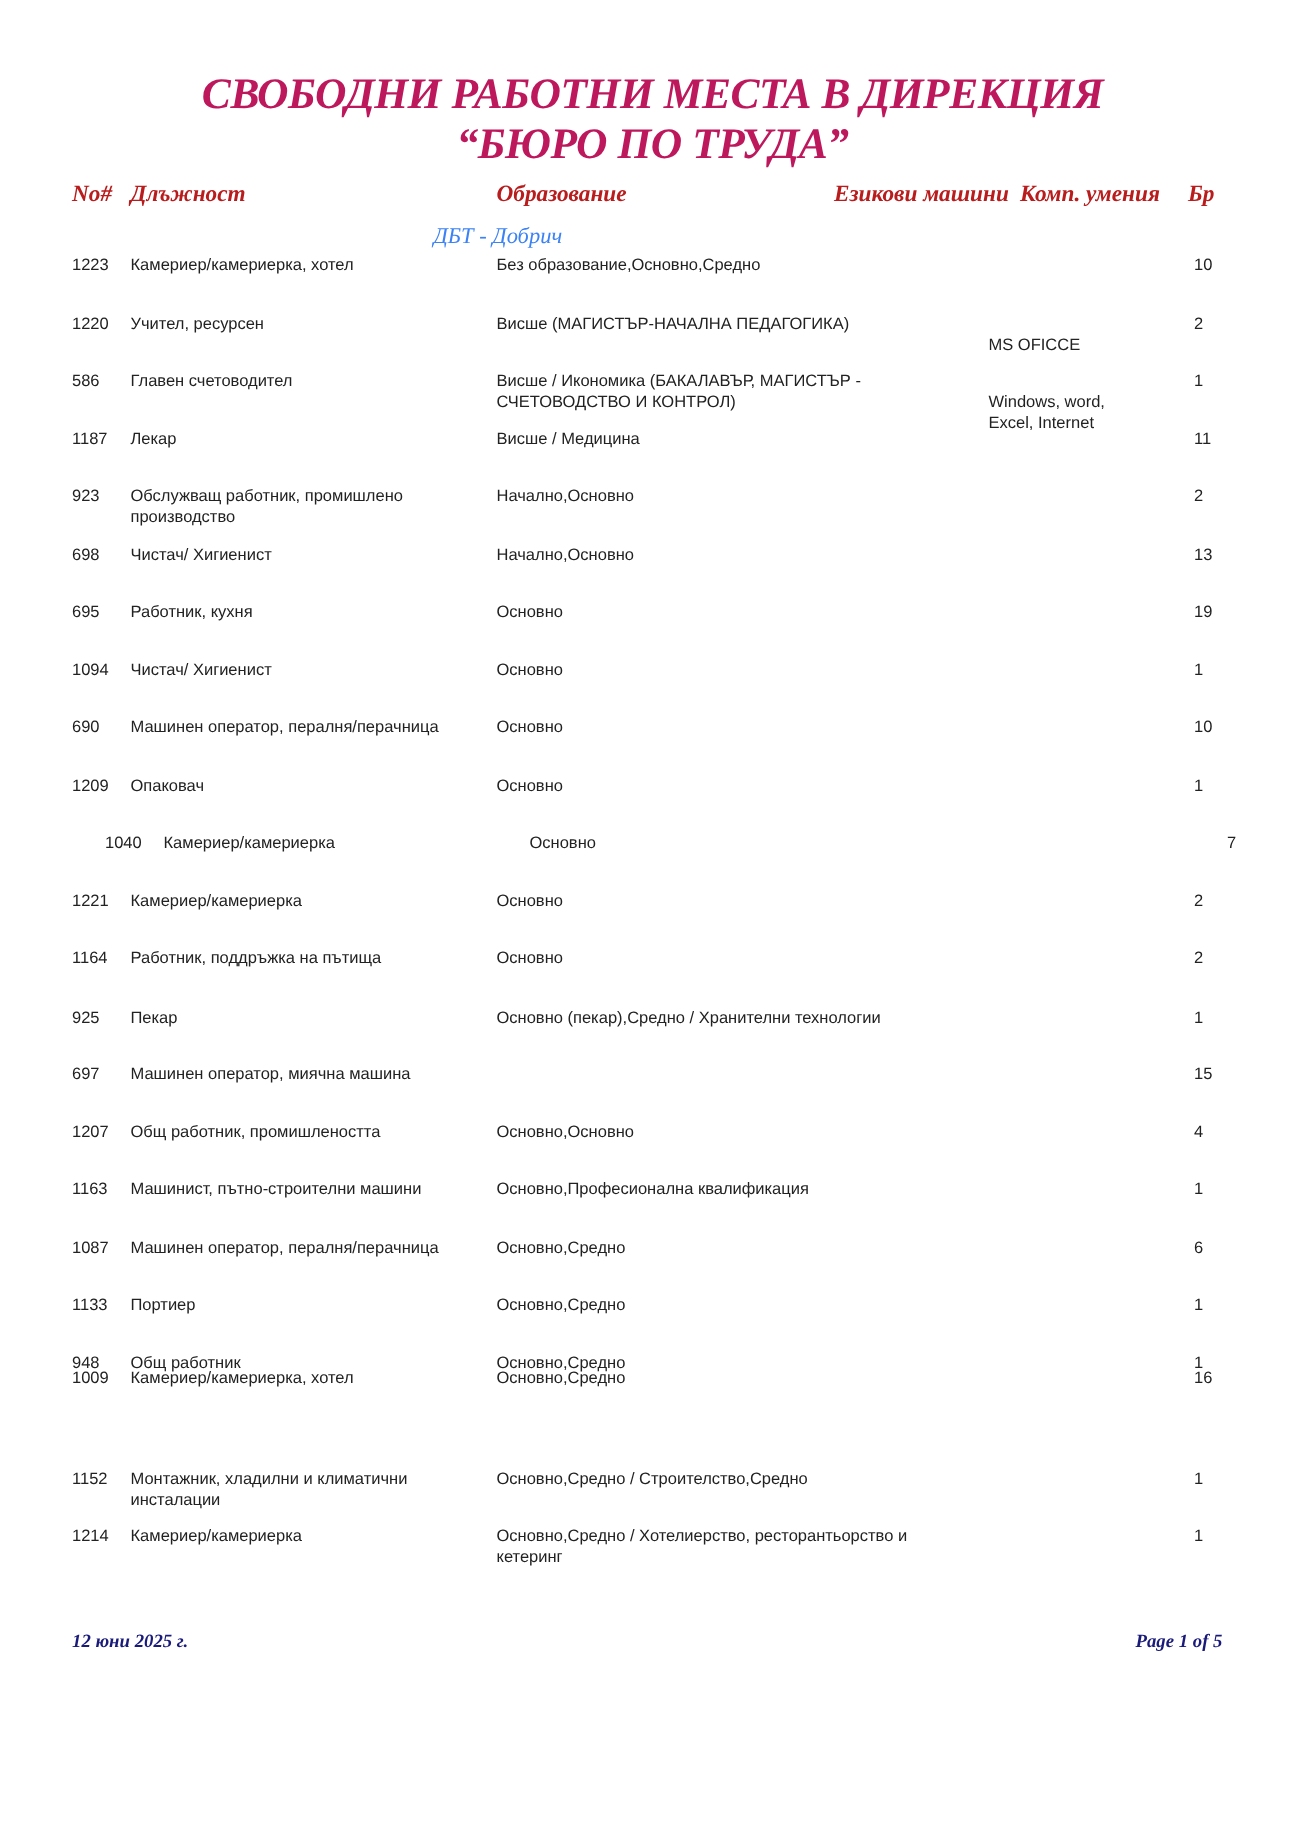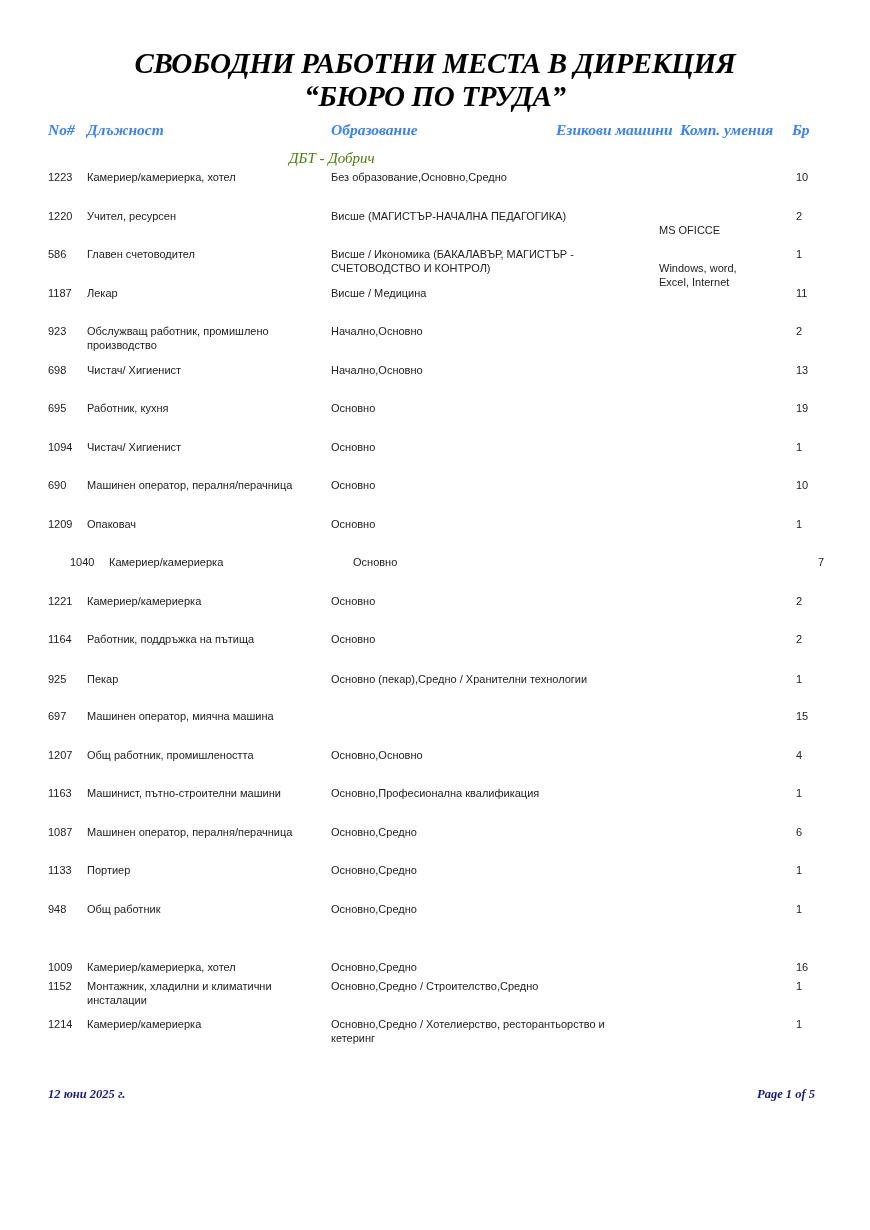--- a/index.html
+++ b/index.html
@@ -1,33 +1,33 @@
 <!DOCTYPE html>
 <html><head>
   <meta charset="utf-8">
   <style>
     html, body { margin: 0; padding: 0; background: #ffffff; }
     body { width: 870px; height: 1230px; position: relative; overflow: hidden; }
     .page { position: absolute; left: 0; top: 0; width: 870px; height: 1230px; }
     .title {
       position: absolute; left: 0; width: 870px; text-align: center;
       font-family: "Liberation Serif", serif; font-style: italic; font-weight: bold;
-      color: #000000; font-size: 29px; line-height: 32px; letter-spacing: -0.3px;
+      color: #be185d; font-size: 29px; line-height: 32px; letter-spacing: -0.3px;
     }
     .title.l1 { top: 47px; }
     .title.l2 { top: 80px; }
     .hdr {
       position: absolute; top: 121px;
       font-family: "Liberation Serif", serif; font-style: italic; font-weight: bold;
-      color: #3b82f6; font-size: 15.5px;
+      color: #b91c1c; font-size: 15.5px;
     }
     .section {
       position: absolute; top: 150px; left: 289px;
       font-family: "Liberation Serif", serif; font-style: italic;
-      color: #4d7c0f; font-size: 15px; text-align: center;
+      color: #3b82f6; font-size: 15px; text-align: center;
     }
     .row { position: absolute; left: 0; width: 870px; height: 38px; }
     .cell {
       position: absolute; top: 0;
       font-family: "Liberation Sans", sans-serif; font-size: 11px; line-height: 14px;
       color: #222222;
     }
     .c-no { left: 48px; }
     .c-pos { left: 87px; width: 225px; }
     .c-edu { left: 331px; width: 310px; }
@@ -211,21 +211,21 @@
         <div class="cell c-cnt">1</div>
       </div>
       <div class="row" style="top: 902px;">
         <div class="cell c-no">948</div>
         <div class="cell c-pos">Общ работник</div>
         <div class="cell c-edu">Основно,Средно</div>
         <div class="cell c-lang"></div>
         <div class="cell c-comp"></div>
         <div class="cell c-cnt">1</div>
       </div>
-      <div class="row" style="top: 960px;">
+      <div class="row" style="top: 912px;">
         <div class="cell c-no">1009</div>
         <div class="cell c-pos">Камериер/камериерка, хотел</div>
         <div class="cell c-edu">Основно,Средно</div>
         <div class="cell c-lang"></div>
         <div class="cell c-comp"></div>
         <div class="cell c-cnt">16</div>
       </div>
       <div class="row" style="top: 979px;">
         <div class="cell c-no">1152</div>
         <div class="cell c-pos">Монтажник, хладилни и климатични инсталации</div>

